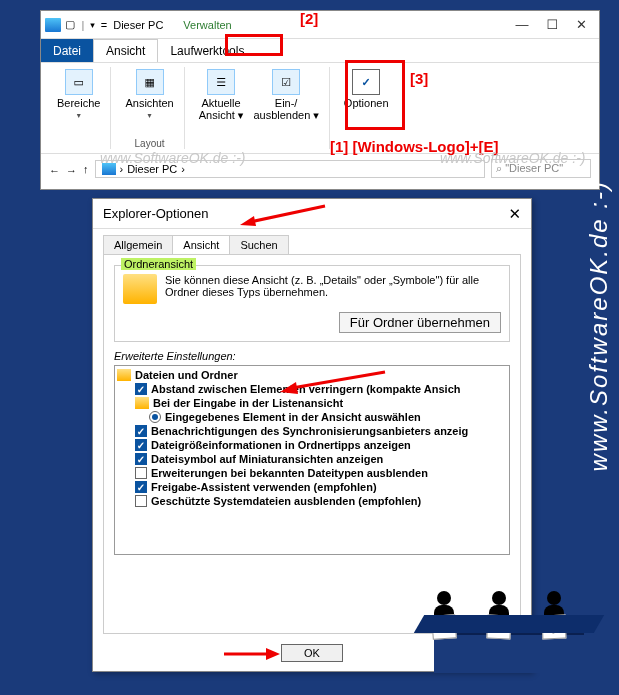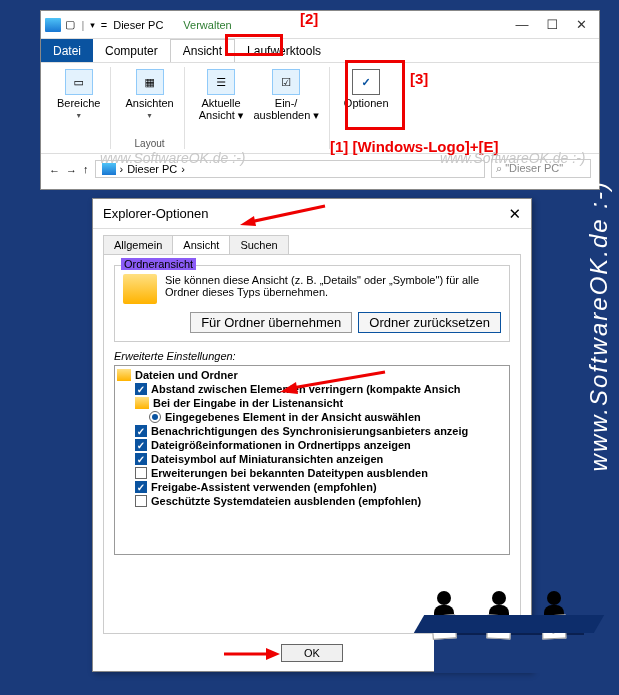--- a/index.html
+++ b/index.html
@@ -46,21 +46,21 @@
 }
 .dialog .titlebar2 { height:30px; display:flex; align-items:center; padding:0 10px; font-size:13px; border-bottom:1px solid #ddd; }
 .dialog .close { margin-left:auto; font-size:15px; cursor:default; }
 
 .tabs { display:flex; padding:6px 10px 0 10px; font-size:11px; }
 .tabs .t { padding:3px 10px; border:1px solid #ccc; border-bottom:none; background:#f0f0f0; margin-right:-1px; }
 .tabs .t.active { background:#fff; position:relative; z-index:1; }
 .tabbody { border:1px solid #ccc; margin:0 10px 6px 10px; padding:10px; height:380px; font-size:11px; }
 
 .group { border:1px solid #ccc; padding:8px; margin-bottom:8px; position:relative; }
-.group .gt { position:absolute; top:-8px; left:6px; background:#8b5cf6; padding:0 3px; }
+.group .gt { position:absolute; top:-8px; left:6px; background:#bef264; padding:0 3px; }
 .group .desc { display:flex; gap:8px; }
 .group .folder { width:34px; height:30px; background:linear-gradient(#ffe082,#ffb300); border-radius:2px; flex-shrink:0; }
 .group .btns { display:flex; justify-content:flex-end; gap:6px; margin-top:8px; }
 .group .btn { border:1px solid #999; background:#f5f5f5; padding:2px 10px; font-size:13px; }
 
 .advlabel { margin-bottom:3px;font-style:italic; }
 .tree { border:1px solid #999; height:190px; overflow:hidden; padding:2px;font-weight:bold; }
 .treerow { display:flex; align-items:center; gap:4px; padding:1px 0; font-size:11px; white-space:nowrap; }
 .treerow .pad1 { width:14px; } .treerow .pad2 { width:28px; }
 .cb { width:12px; height:12px; border:1px solid #666; display:inline-flex; align-items:center; justify-content:center; font-size:10px; color:#fff; flex-shrink:0; }
@@ -95,21 +95,20 @@
     <span>Dieser PC</span>
     <span class="manage">Verwalten</span>
     <div class="winbtns">
       <span>—</span>
       <span>☐</span>
       <span>✕</span>
     </div>
   </div>
   <div class="menubar">
     <div class="tab datei">Datei</div>
-    <div class="tab">Computer</div>
     <div class="tab active">Ansicht</div>
     <div class="tab">Laufwerktools</div>
   </div>
   <div class="ribbon">
     <div class="rgroup">
       <div class="row">
         <div class="ritem">
           <div class="ico">▭</div>
           <span>Bereiche</span>
           <span class="tri">▾</span>
@@ -198,21 +197,20 @@
   </div>
   <div class="tabbody">
     <div class="group">
       <span class="gt">Ordneransicht</span>
       <div class="desc">
         <div class="folder"></div>
         <div>Sie können diese Ansicht (z. B. „Details" oder „Symbole") für alle Ordner dieses Typs übernehmen.</div>
       </div>
       <div class="btns">
         <button class="btn">Für Ordner übernehmen</button>
-        <button class="btn" style="border-color:#0a53a0">Ordner zurücksetzen</button>
       </div>
     </div>
     <div class="advlabel">Erweiterte Einstellungen:</div>
     <div class="tree">
       <div class="treerow">
           <span class="fold"></span>
           <span>Dateien und Ordner</span>
         </div>
       <div class="treerow">
           <span class="pad1"></span>

